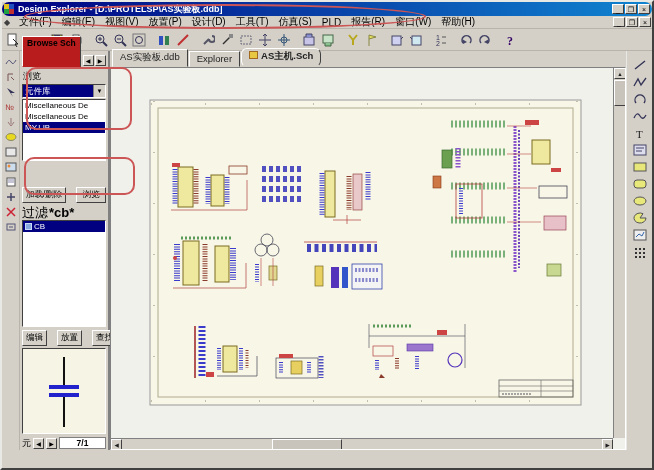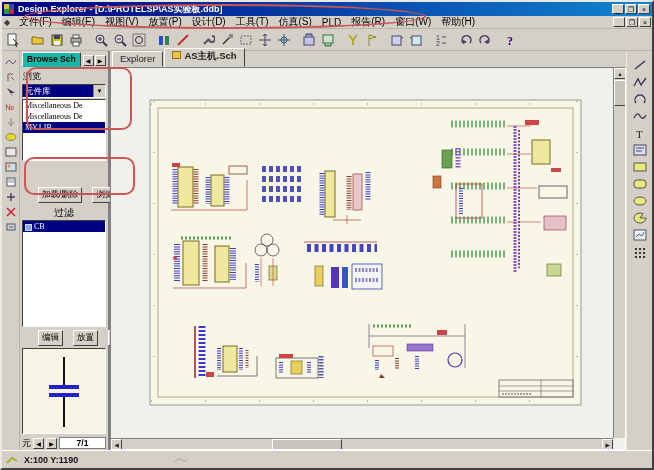--- a/index.html
+++ b/index.html
@@ -2,21 +2,21 @@
 <html><head>
 <meta charset="utf-8">
 <style>
   * { margin:0; padding:0; box-sizing:border-box; }
   html,body { width:654px; height:470px; }
   body { font-family:"Liberation Sans","DejaVu Sans",sans-serif; font-size:9px; background:#9a9a9a; }
   .window { position:relative; width:654px; height:470px; background:#d4d0c8;
             border:2px solid; border-color:#e8e8e4 #404040 #404040 #e8e8e4; overflow:hidden; }
   
   .titlebar { height:14px; display:flex; align-items:center; padding:0 2px;
-              background:linear-gradient(90deg,#000080,#1084d0); color:#fff; }
+              background:linear-gradient(90deg,#000080,#1084d0); color:#fff;border-radius:7px; }
   .titlebar .ttext { font-weight:bold; font-size:9px; margin-left:3px; flex:1;
                      white-space:nowrap; overflow:hidden; }
   .winbtns { display:flex; gap:1px; }
   .wbtn { width:12px; height:10px; background:#d4d0c8; color:#000; font-size:7px; line-height:9px;
           text-align:center; border:1px solid; border-color:#fff #404040 #404040 #fff; }
   
   .menubar { height:13px; display:flex; align-items:center; padding-left:2px; position:relative;
              border-bottom:1px solid #b8b4ac; }
   .mchev { width:10px; color:#404040; font-size:8px; }
   .menu-item { padding:0 5px; font-size:10px; white-space:nowrap; cursor:default; }
@@ -29,52 +29,52 @@
   .tsep { width:5px; height:18px; }
   
   .mainrow { display:flex; height:399px; }
   .leftstrip { width:18px; background:#d4d0c8; display:flex; flex-direction:column; align-items:center;
                padding-top:4px; gap:2px; border-right:1px solid #b8b4ac; }
   .lsbtn { width:14px; height:13px; display:flex; align-items:center; justify-content:center; }
   
   .panel { width:90px; background:#d4d0c8; display:flex; flex-direction:column;
            border-right:2px solid; border-right-color:#808080; padding:0 2px; }
   .ptabs { display:flex; align-items:flex-end; height:16px; }
-  .ptab { background:#14b8a6; border:1px solid; border-color:#fff #404040 transparent #fff;
-          font-size:8.5px; font-weight:bold; padding:1px 4px 2px; }
+  .ptab { background:#b91c1c; border:1px solid; border-color:#fff #404040 transparent #fff;
+          font-size:8.5px; font-weight:bold; padding:1px 4px 18px; }
   .ptabarrows { display:flex; gap:1px; margin-left:2px; margin-bottom:1px; }
   .pab { width:11px; height:11px; font-size:6px; text-align:center; line-height:10px; background:#d4d0c8;
          border:1px solid; border-color:#fff #404040 #404040 #fff; }
   .plabel { font-size:9px; margin:3px 0 1px 1px; }
   .combo { display:flex; height:14px; border:1px solid; border-color:#404040 #fff #fff #404040; background:#4c1d95; }
   .combo .cval { flex:1; background:#000080; color:#fff; font-size:8.5px; padding:1px 2px; white-space:nowrap; overflow:hidden; }
   .combo .cbtn { width:12px; background:#d4d0c8; border-left:1px solid #808080; font-size:6px; text-align:center; line-height:12px; }
   .listbox { background:#fff; border:1px solid; border-color:#404040 #fff #fff #404040;
              font-size:8px; overflow:hidden; }
-  .lrow { height:11px; line-height:11px; padding:0 2px; white-space:nowrap; overflow:hidden; color:#000;font-family:Liberation Serif, serif; }
+  .lrow { height:11px; line-height:11px; padding:0 2px; white-space:nowrap; overflow:hidden; color:#000; }
   .lrow.sel { background:#000080; color:#fff; }
   .librow-ic { display:inline-block; width:7px; height:7px; background:#88a8e0; border:1px solid #c8d8f8;
                margin-right:2px; vertical-align:middle; }
-  .btnrow { display:flex; gap:10px; margin:3px 16px; }
+  .btnrow { display:flex; gap:10px; margin:3px 0; }
   .pbtn { background:#d4d0c8; border:1px solid; border-color:#fff #404040 #404040 #fff;
           font-size:8.5px; padding:1px 3px; white-space:nowrap; }
-  .filterrow { display:flex; align-items:center; height:13px; font-size:10px;flex-direction:column; }
+  .filterrow { display:flex; align-items:center; height:13px; font-size:13px; }
   .filterval { font-weight:bold; margin-left:1px; }
   .preview { flex:0 0 86px; background:#f6f4e4; border:1px solid; border-color:#404040 #fff #fff #404040;
              display:flex; align-items:center; justify-content:center; margin-top:2px; }
   .pfooter { display:flex; align-items:center; height:14px; margin-top:2px; gap:2px; }
   .pfooter .unit { font-size:9px; }
   .pagebox { flex:1; background:#fff; border:1px solid #808080; font-size:8.5px; font-weight:bold;
              text-align:center; height:12px; line-height:11px; }
   
   .canvascol { flex:1; display:flex; flex-direction:column; min-width:0; }
   .doctabs { height:16px; display:flex; align-items:flex-end; padding-left:2px; }
   .dtab { font-size:9.5px; padding:1px 7px 2px; background:#d4d0c8; border:1px solid;
           border-color:#fff #404040 transparent #fff; margin-right:1px; white-space:nowrap; color:#222; }
-  .dtab.active { font-weight:bold; padding-bottom:3px; position:relative; z-index:2; }
+  .dtab.active { font-weight:bold; padding-bottom:3px; position:relative; z-index:2;border-radius:6px; }
   .dtab .dticon { display:inline-block; width:9px; height:8px; background:#e8c840; border:1px solid #a06820;
                   margin-right:3px; position:relative; top:0px; }
   .canvas { position:relative; flex:1; background:#f1f1ec; border:1px solid; overflow:hidden;
             border-color:#808080 #fff #fff #808080; }
   .canvas svg.schem { position:absolute; left:0; top:0; }
   .vscroll { position:absolute; right:0; top:0; bottom:11px; width:12px; background:#d4d0c8;
              border-left:1px solid #808080; }
   .hscroll { position:absolute; left:0; right:12px; bottom:0; height:11px; background:#d4d0c8;
              border-top:1px solid #808080; display:flex; }
   .sbtn { width:11px; height:11px; background:#d4d0c8; border:1px solid; font-size:5.5px; text-align:center;
@@ -410,20 +410,21 @@
       <div class="pfooter">
         <span class="unit chinese">元</span>
         <span class="pab">◀</span>
         <span class="pab">▶</span>
         <span class="pagebox">7/1</span>
       </div>
     </div>
 
     <div class="canvascol">
       <div class="doctabs">
+        <span class="dtab">AS实验板.ddb</span>
         <span class="dtab">Explorer</span>
         <span class="dtab active"><span class="dticon"></span><span>AS主机.Sch</span></span>
       </div>
       <div class="canvas">
         <svg class="schem" width="502" height="370" viewBox="0 0 502 370">
 
           <rect x="39" y="32" width="431" height="305" fill="#f8f6e6" stroke="#999"></rect>
           <rect x="47" y="40" width="415" height="289" fill="none" stroke="#b0ab90"></rect>
           <line x1="40" y1="36" x2="469" y2="36" stroke="#8a8670" stroke-width="1" stroke-dasharray="1 53"></line>
           <line x1="40" y1="333" x2="469" y2="333" stroke="#8a8670" stroke-width="1" stroke-dasharray="1 53"></line>
@@ -641,27 +642,18 @@
               <rect x="10" y="6" width="2" height="2"></rect>
               <rect x="2" y="10" width="2" height="2"></rect>
               <rect x="6" y="10" width="2" height="2"></rect>
               <rect x="10" y="10" width="2" height="2"></rect>
             </g>
           </svg>
         </span>
     </div>
   </div>
 
-  <div class="statusbar">
-    <svg width="12" height="10">
-        <path d="M1 8 L6 3 L11 6" fill="none" stroke="#aab030" stroke-width="2"></path>
-      </svg>
-    <span class="coords">X:100 Y:1190</span>
-    <svg width="14" height="8" style="margin-left:90px">
-        <path d="M1 6 Q5 1 8 4 T13 3" fill="none" stroke="#b8b4a8" stroke-width="1.5"></path>
-      </svg>
-  </div>
 
   <div class="anno ellipse" style="left:22px; top:2px; width:402px; height:25px;"></div>
   <div class="anno rrect" style="left:24px; top:65px; width:106px; height:63px;"></div>
   <div class="anno rrect" style="left:22px; top:155px; width:111px; height:38px;"></div>
 
 </div>
 
 </body></html>

